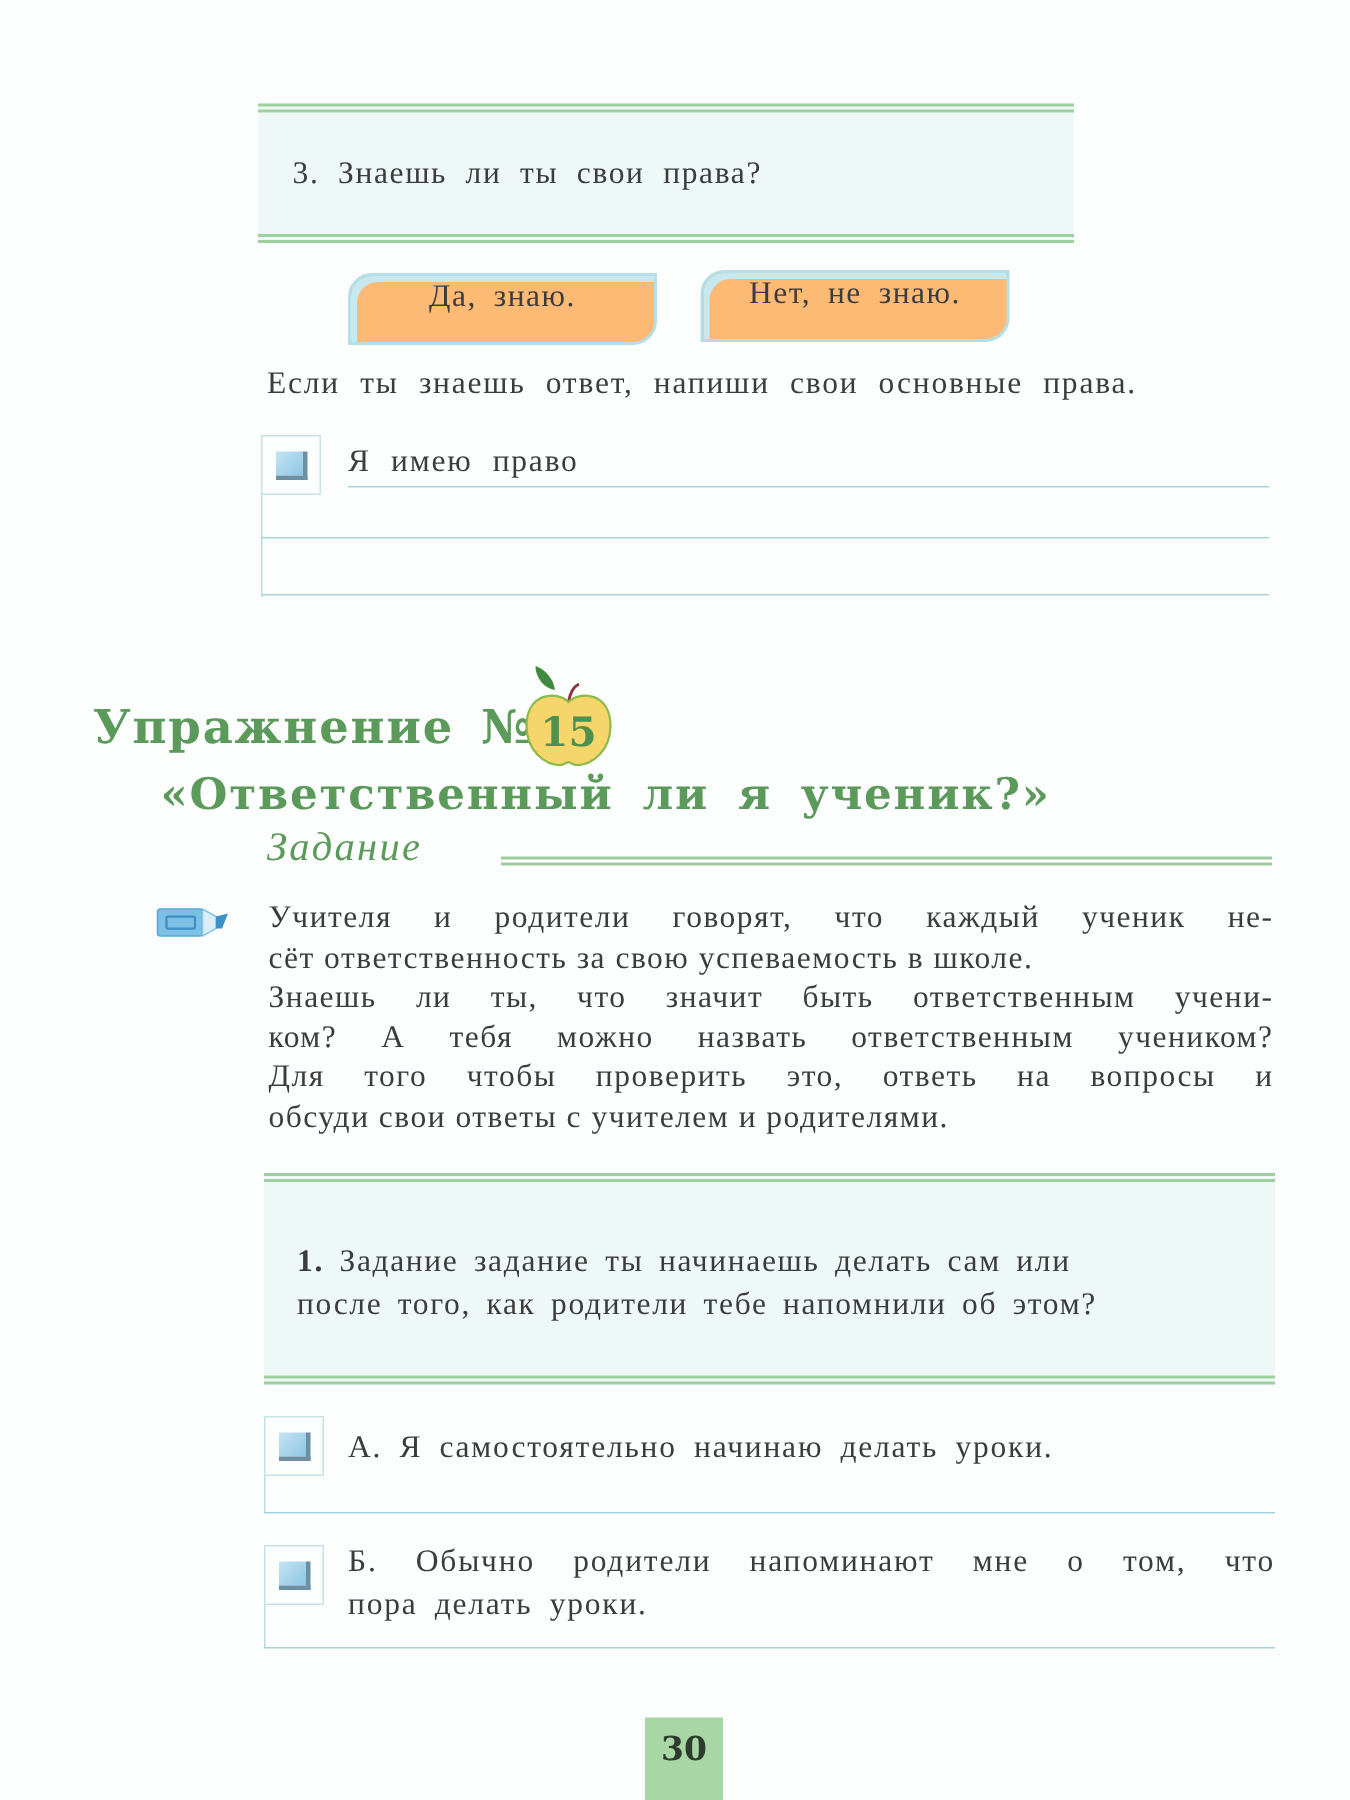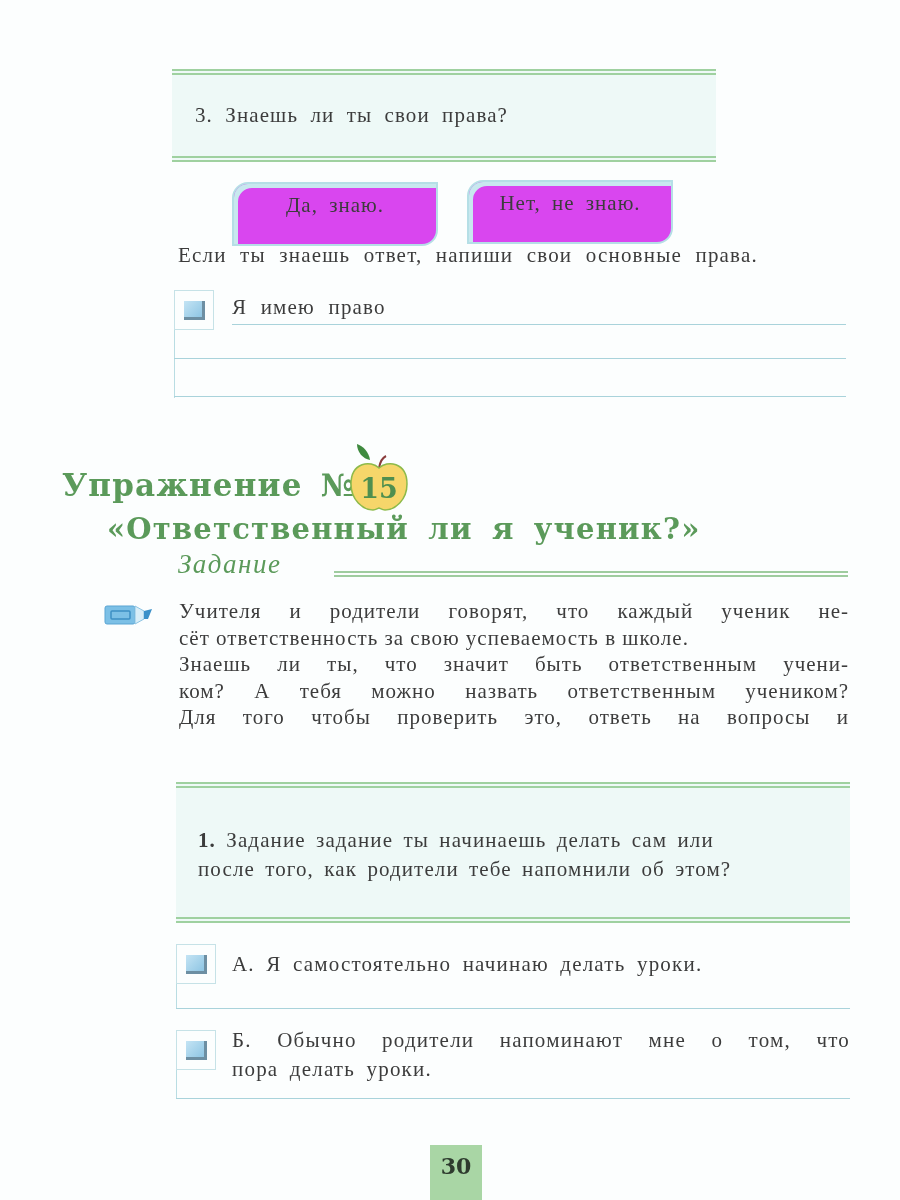--- a/index.html
+++ b/index.html
@@ -32,22 +32,22 @@
       letter-spacing: 1.1px;
       word-spacing: 6px;
       color: #3c3c3c;
       line-height: 29px;
     }
     .q-text b { font-weight: bold; }
 
     
     .ans-btn {
       position: absolute;
-      height: 64px;
-      background: #d946ef;
+      height: 48px;
+      background: #fdba74;
       border: 2px solid #b5dfe6;
       border-top-left-radius: 16px;
       border-bottom-right-radius: 16px;
       box-shadow: inset 4px 4px 0 #c8e8ef;
       font-family: "Liberation Serif", "DejaVu Serif", serif;
       font-size: 21px;
       letter-spacing: 1px;
       word-spacing: 5px;
       color: #3c3c3c;
       display: flex; align-items: center; justify-content: center;
@@ -212,20 +212,21 @@
     <path d="M31 3 L40 8 L40 16 L31 21 Z" fill="#d9eef8" stroke="#8cc4e3" stroke-width="1"></path>
     <path d="M40 8 L48 6 L44 16 L40 16 Z" fill="#3c91c9"></path>
   </svg>
 
   <div class="instr" style="left:179px; top:598px;">
     <span class="ln">Учителя и родители говорят, что каждый ученик не-</span>
     <span class="ln" style="text-align-last:left;">сёт ответственность за свою успеваемость в школе.</span>
     <span class="ln">Знаешь ли ты, что значит быть ответственным учени-</span>
     <span class="ln">ком? А тебя можно назвать ответственным учеником?</span>
     <span class="ln">Для того чтобы проверить это, ответь на вопросы и</span>
+    <span class="ln last">обсуди свои ответы с учителем и родителями.</span>
   </div>
 
   <div class="q-panel" style="left:176px; top:782px; width:674px; height:141px;">
     <div class="rule top"></div>
     <div class="rule bottom"></div>
     <div class="q-text" style="left:22px; top:44px; word-spacing:4px;">
       <div><b>1.</b> <span>Задание задание ты начинаешь делать сам или</span></div>
       <div><span>после того, как родители тебе напомнили об этом?</span></div>
     </div>
   </div>

